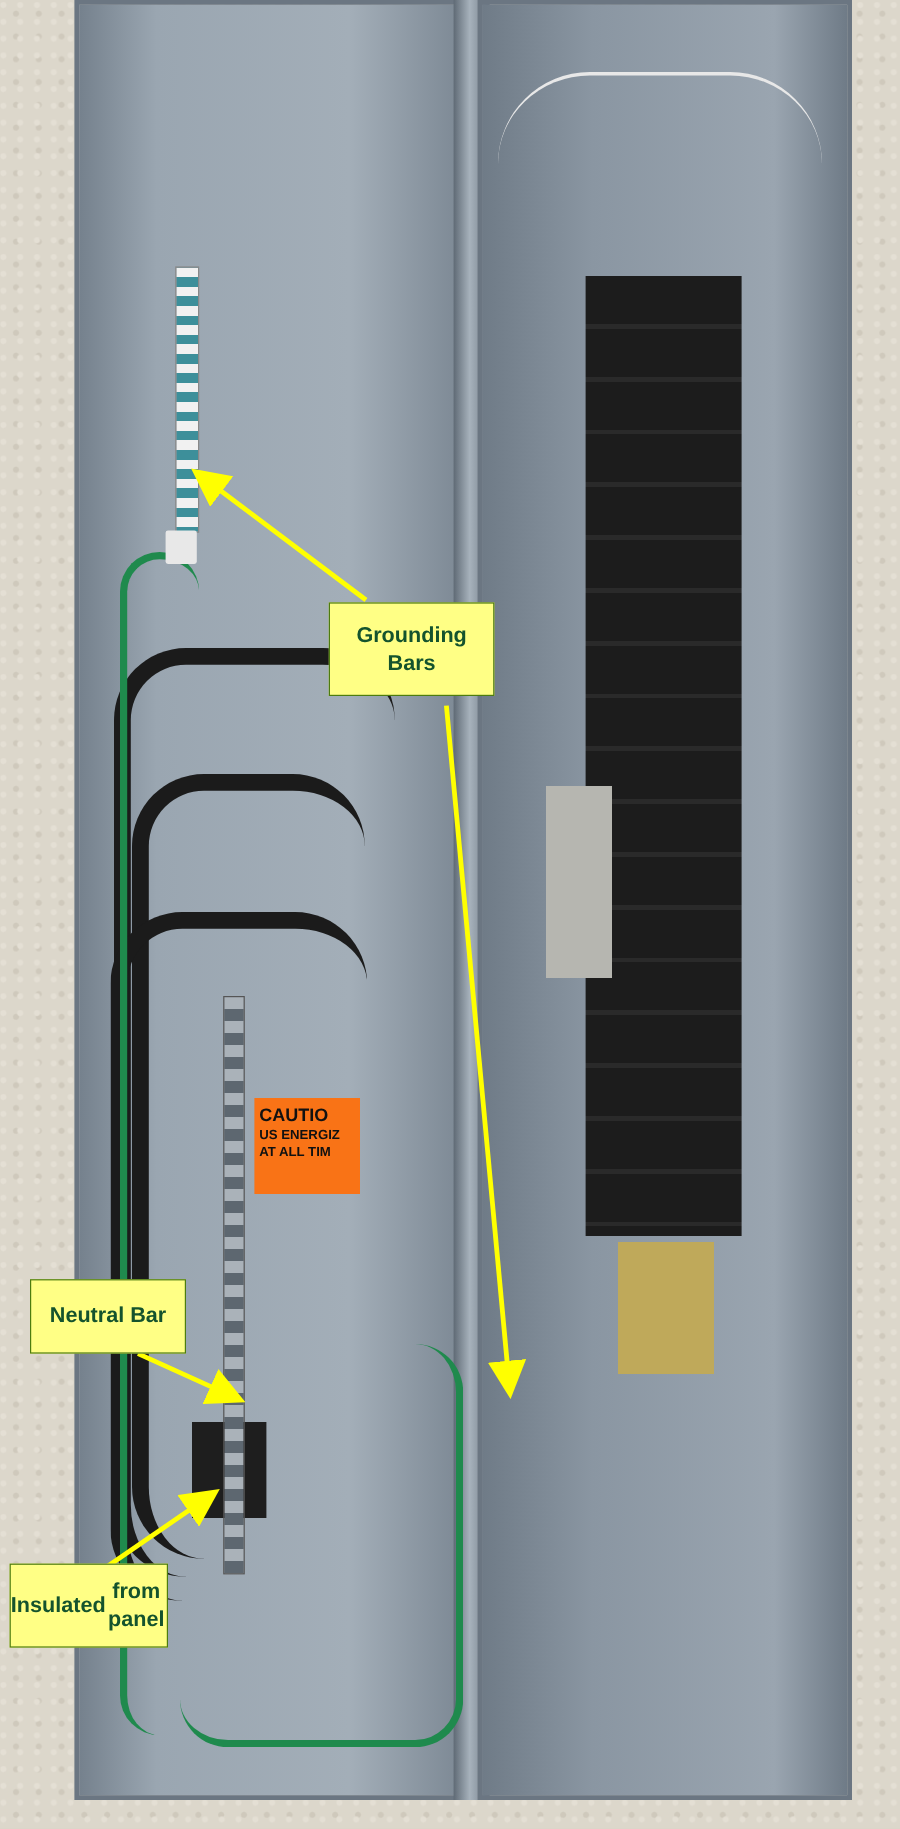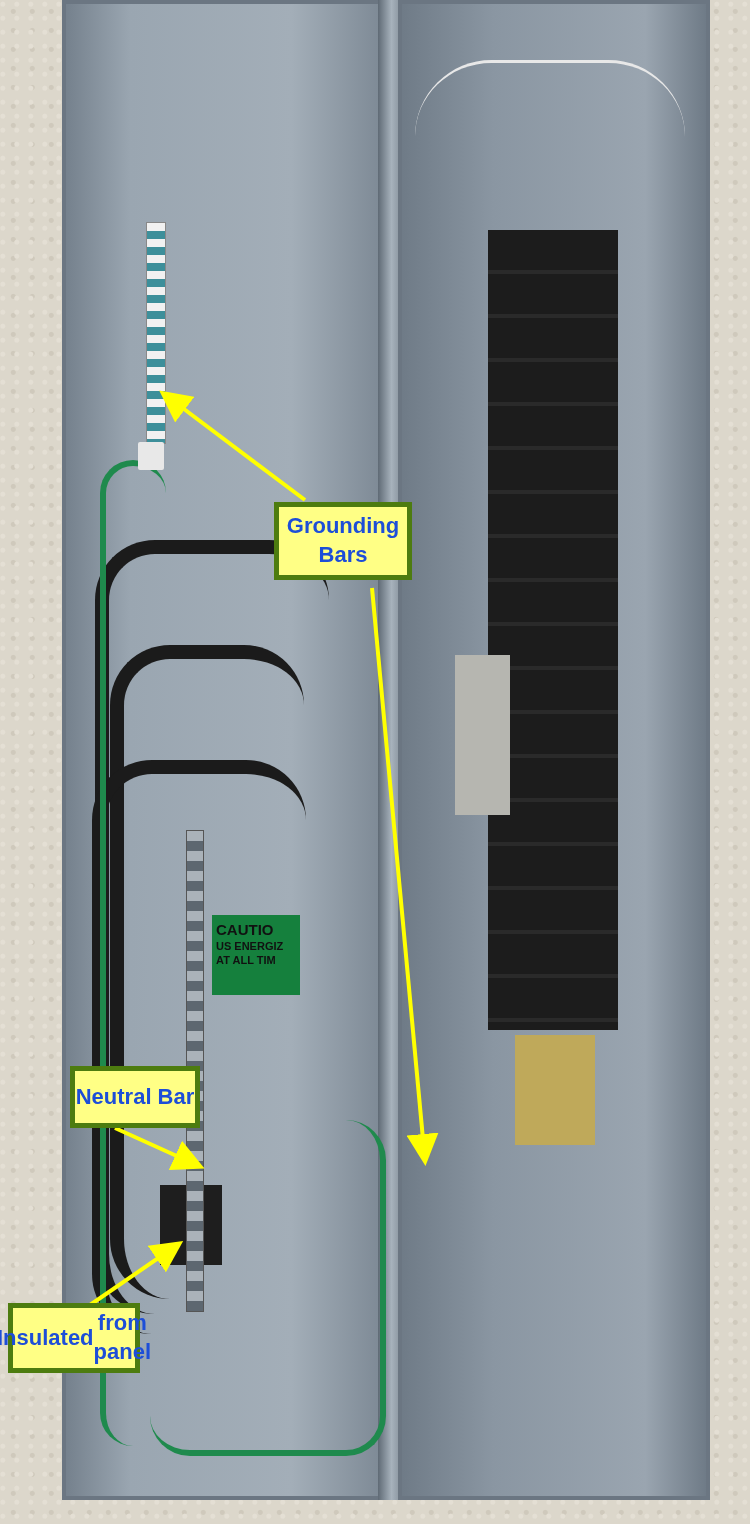--- a/index.html
+++ b/index.html
@@ -9,29 +9,29 @@
       radial-gradient(circle at 70% 60%, #cfc9bc 0 2px, transparent 3px),
       #dcd7cb; background-size: 14px 14px, 19px 19px, auto; }
   .panel { position: absolute; top: 0; width: 330px; height: 1500px; background: #8e9aa6; border: 4px solid #6b7682; box-sizing: border-box; }
   .panel-left { left: 62px; background: linear-gradient(90deg, #75818d, #9aa6b1 20%, #a3aeb8 70%, #7b8793); }
   .panel-right { left: 398px; width: 312px; background: linear-gradient(90deg, #6f7b87, #8a96a2 30%, #9aa5b0 80%, #6f7b87); }
   .divider { position: absolute; left: 378px; top: 0; width: 30px; height: 1500px; background: linear-gradient(90deg, #5f6a75, #a7b2bc 45%, #6f7a85); }
   .ground-bar { position: absolute; left: 146px; top: 222px; width: 18px; height: 220px; background: repeating-linear-gradient(180deg, #f1f1f1 0 8px, #3d8f9a 8px 16px); border: 1px solid #888; }
   .ground-lug { position: absolute; left: 138px; top: 442px; width: 26px; height: 28px; background: #e8e8e8; border-radius: 2px; }
   .neutral-bar { position: absolute; left: 186px; top: 830px; width: 16px; height: 480px; background: repeating-linear-gradient(180deg, #aab2b9 0 10px, #5d6770 10px 20px); border: 1px solid #555; }
   .insulator { position: absolute; left: 160px; top: 1185px; width: 62px; height: 80px; background: #1e1e1e; }
-  .caution { position: absolute; left: 212px; top: 915px; width: 88px; height: 80px; background: #15803d; color: #111; font-weight: bold; font-size: 11px; padding: 6px 4px; box-sizing: border-box; line-height: 1.25; }
+  .caution { position: absolute; left: 212px; top: 915px; width: 88px; height: 80px; background: #f97316; color: #111; font-weight: bold; font-size: 11px; padding: 6px 4px; box-sizing: border-box; line-height: 1.25; }
   .caution .big { font-size: 15px; }
   .cable { position: absolute; border: 14px solid #1b1b1b; border-radius: 60px; border-right: none; border-bottom: none; }
   .green { position: absolute; border: 6px solid #1f8a4d; border-radius: 40px; }
   .breaker-col { position: absolute; left: 488px; top: 230px; width: 130px; height: 800px; background: repeating-linear-gradient(180deg, #1c1c1c 0 40px, #2a2a2a 40px 44px); }
   .breaker-white { position: absolute; left: 455px; top: 655px; width: 55px; height: 160px; background: #b6b6b0; }
   .brass { position: absolute; left: 515px; top: 1035px; width: 80px; height: 110px; background: #bfa95a; }
   .white-wires { position: absolute; left: 415px; top: 60px; width: 270px; height: 150px; border-top: 3px solid #e8e8e8; border-radius: 100px; }
-  .label { position: absolute; background: #ffff85; border: 5px solid #4d7c0f; color: #1d4ed8; font-weight: bold; font-size: 22px; text-align: center; display: flex; align-items: center; justify-content: center; box-sizing: border-box; line-height: 1.3; }
+  .label { position: absolute; background: #ffff85; border: 1px solid #4d7c0f; color: #14532d; font-weight: bold; font-size: 18px; text-align: center; display: flex; align-items: center; justify-content: center; box-sizing: border-box; line-height: 1.3; }
   svg.arrows { position: absolute; left: 0; top: 0; }
 </style>
 </head>
 <body>
 
 <div class="stucco"></div>
 
 <div class="panel panel-left"></div>
 <div class="divider"></div>
 <div class="panel panel-right"></div>
@@ -70,20 +70,20 @@
   <line x1="372" y1="588" x2="424" y2="1150" stroke="#ffff00" stroke-width="4" marker-end="url(#ah)"></line>
   <line x1="115" y1="1128" x2="190" y2="1162" stroke="#ffff00" stroke-width="4" marker-end="url(#ah)"></line>
   <line x1="90" y1="1305" x2="170" y2="1250" stroke="#ffff00" stroke-width="4" marker-end="url(#ah)"></line>
 </svg>
 
 <div class="label" style="left:274px;top:502px;width:138px;height:78px;flex-direction:column;">
   <span>Grounding</span>
   <span>Bars</span>
 </div>
 
-<div class="label" style="left:25px;top:1066px;width:130px;height:62px;margin-left:45px;">
+<div class="label" style="left:25px;top:1066px;width:130px;height:62px;">
   <span>Neutral Bar</span>
 </div>
 
 <div class="label" style="left:8px;top:1303px;width:132px;height:70px;flex-direction:row;">
   <span>Insulated</span>
   <span>from panel</span>
 </div>
 
 </body></html>

